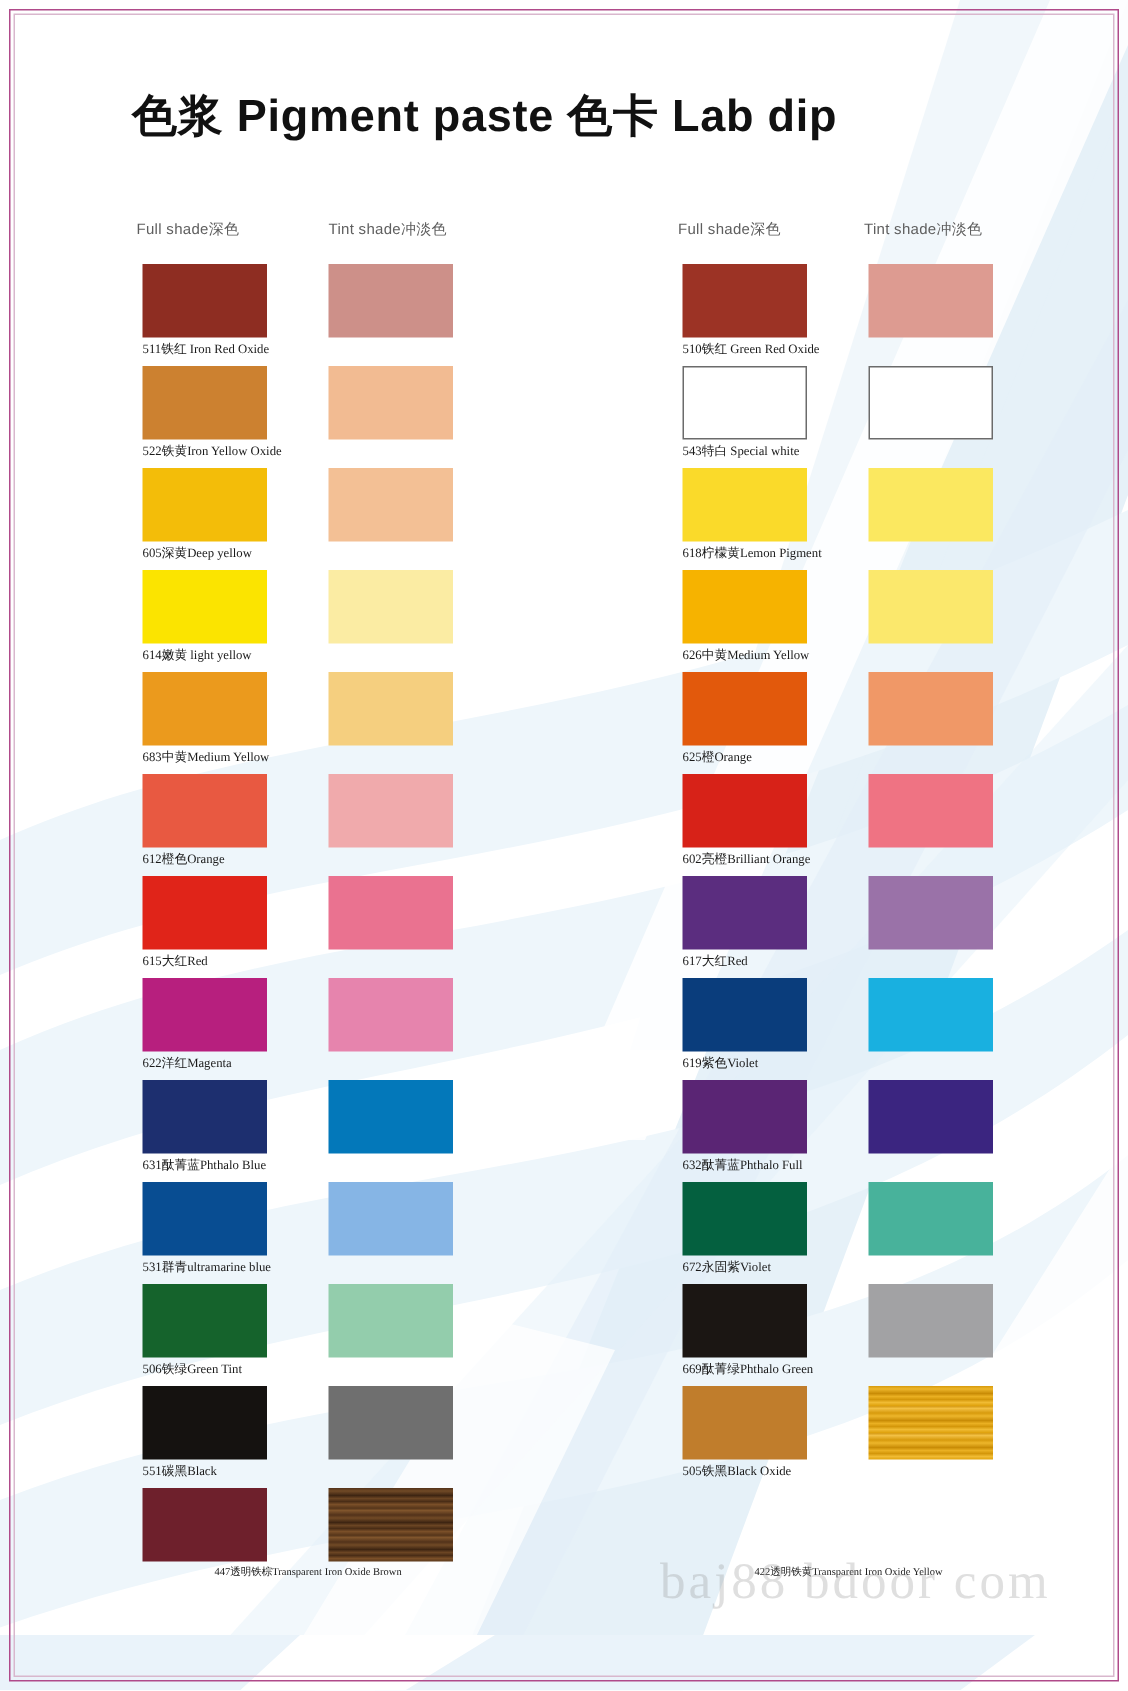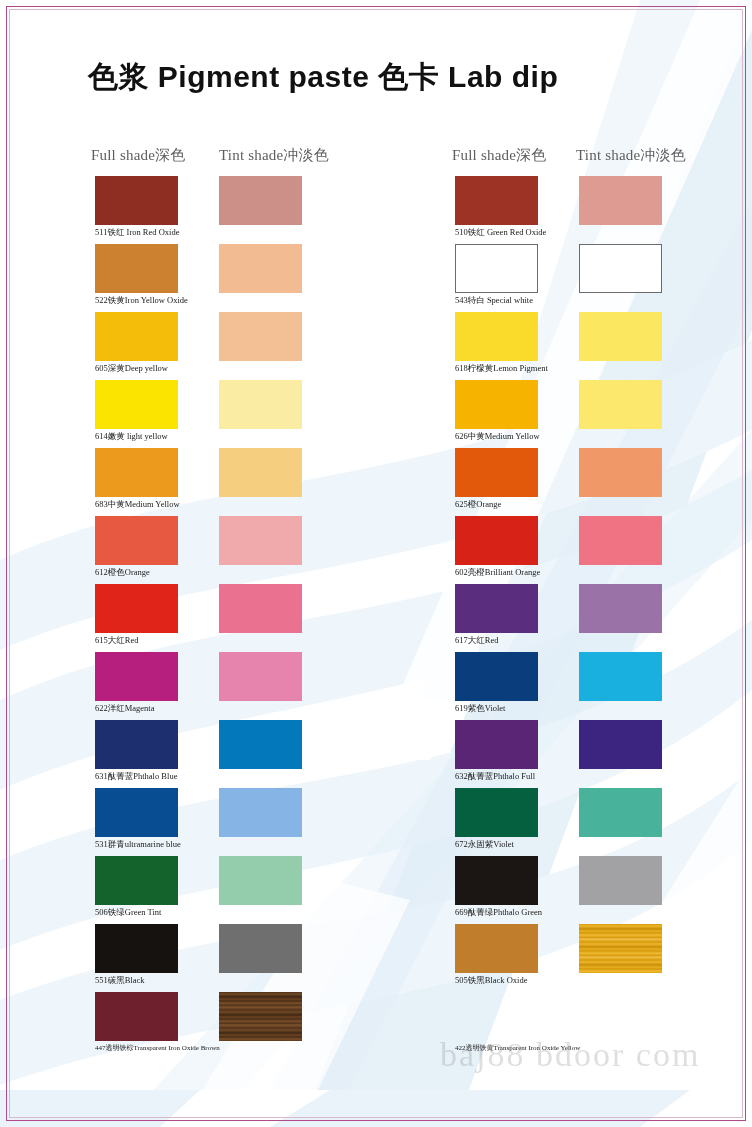--- a/index.html
+++ b/index.html
@@ -61,22 +61,22 @@
     top: 57px;
     font-family: "Liberation Sans", "DejaVu Sans", sans-serif;
     font-weight: bold;
     font-size: 30px;
     letter-spacing: 0.5px;
     color: #111111;
     white-space: nowrap;
   }
   .col-headers {
     position: absolute;
-    font-family: Liberation Serif, serif;
-    font-size: 15px;
+    font-family: Liberation Sans, sans-serif;
+    font-size: 10px;
     color: #5e5e5e;
     letter-spacing: 0.2px;
     white-space: nowrap;
   }
   .hdr-l-full  { left: 91px;  top: 146px; }
   .hdr-l-tint  { left: 219px; top: 146px; }
   .hdr-r-full  { left: 452px; top: 146px; }
   .hdr-r-tint  { left: 576px; top: 146px; }
 
   .grid-col {
@@ -113,21 +113,21 @@
   .row-label {
     position: absolute;
     left: 0px;
     top: 51px;
     font-family: "Liberation Serif", "DejaVu Serif", serif;
     font-size: 8.5px;
     color: #1a1a1a;
     white-space: nowrap;
     letter-spacing: 0px;
   }
-  .row-label.tiny { font-size: 7px; }
+  .row-label.tiny { font-size: 7px; margin-left: 48px; }
 
   
   .watermark {
     position: absolute;
     left: 440px;
     top: 1036px;
     z-index: 4;
     font-family: "Liberation Serif", "DejaVu Serif", serif;
     font-size: 34px;
     color: rgba(150,150,150,0.30);

